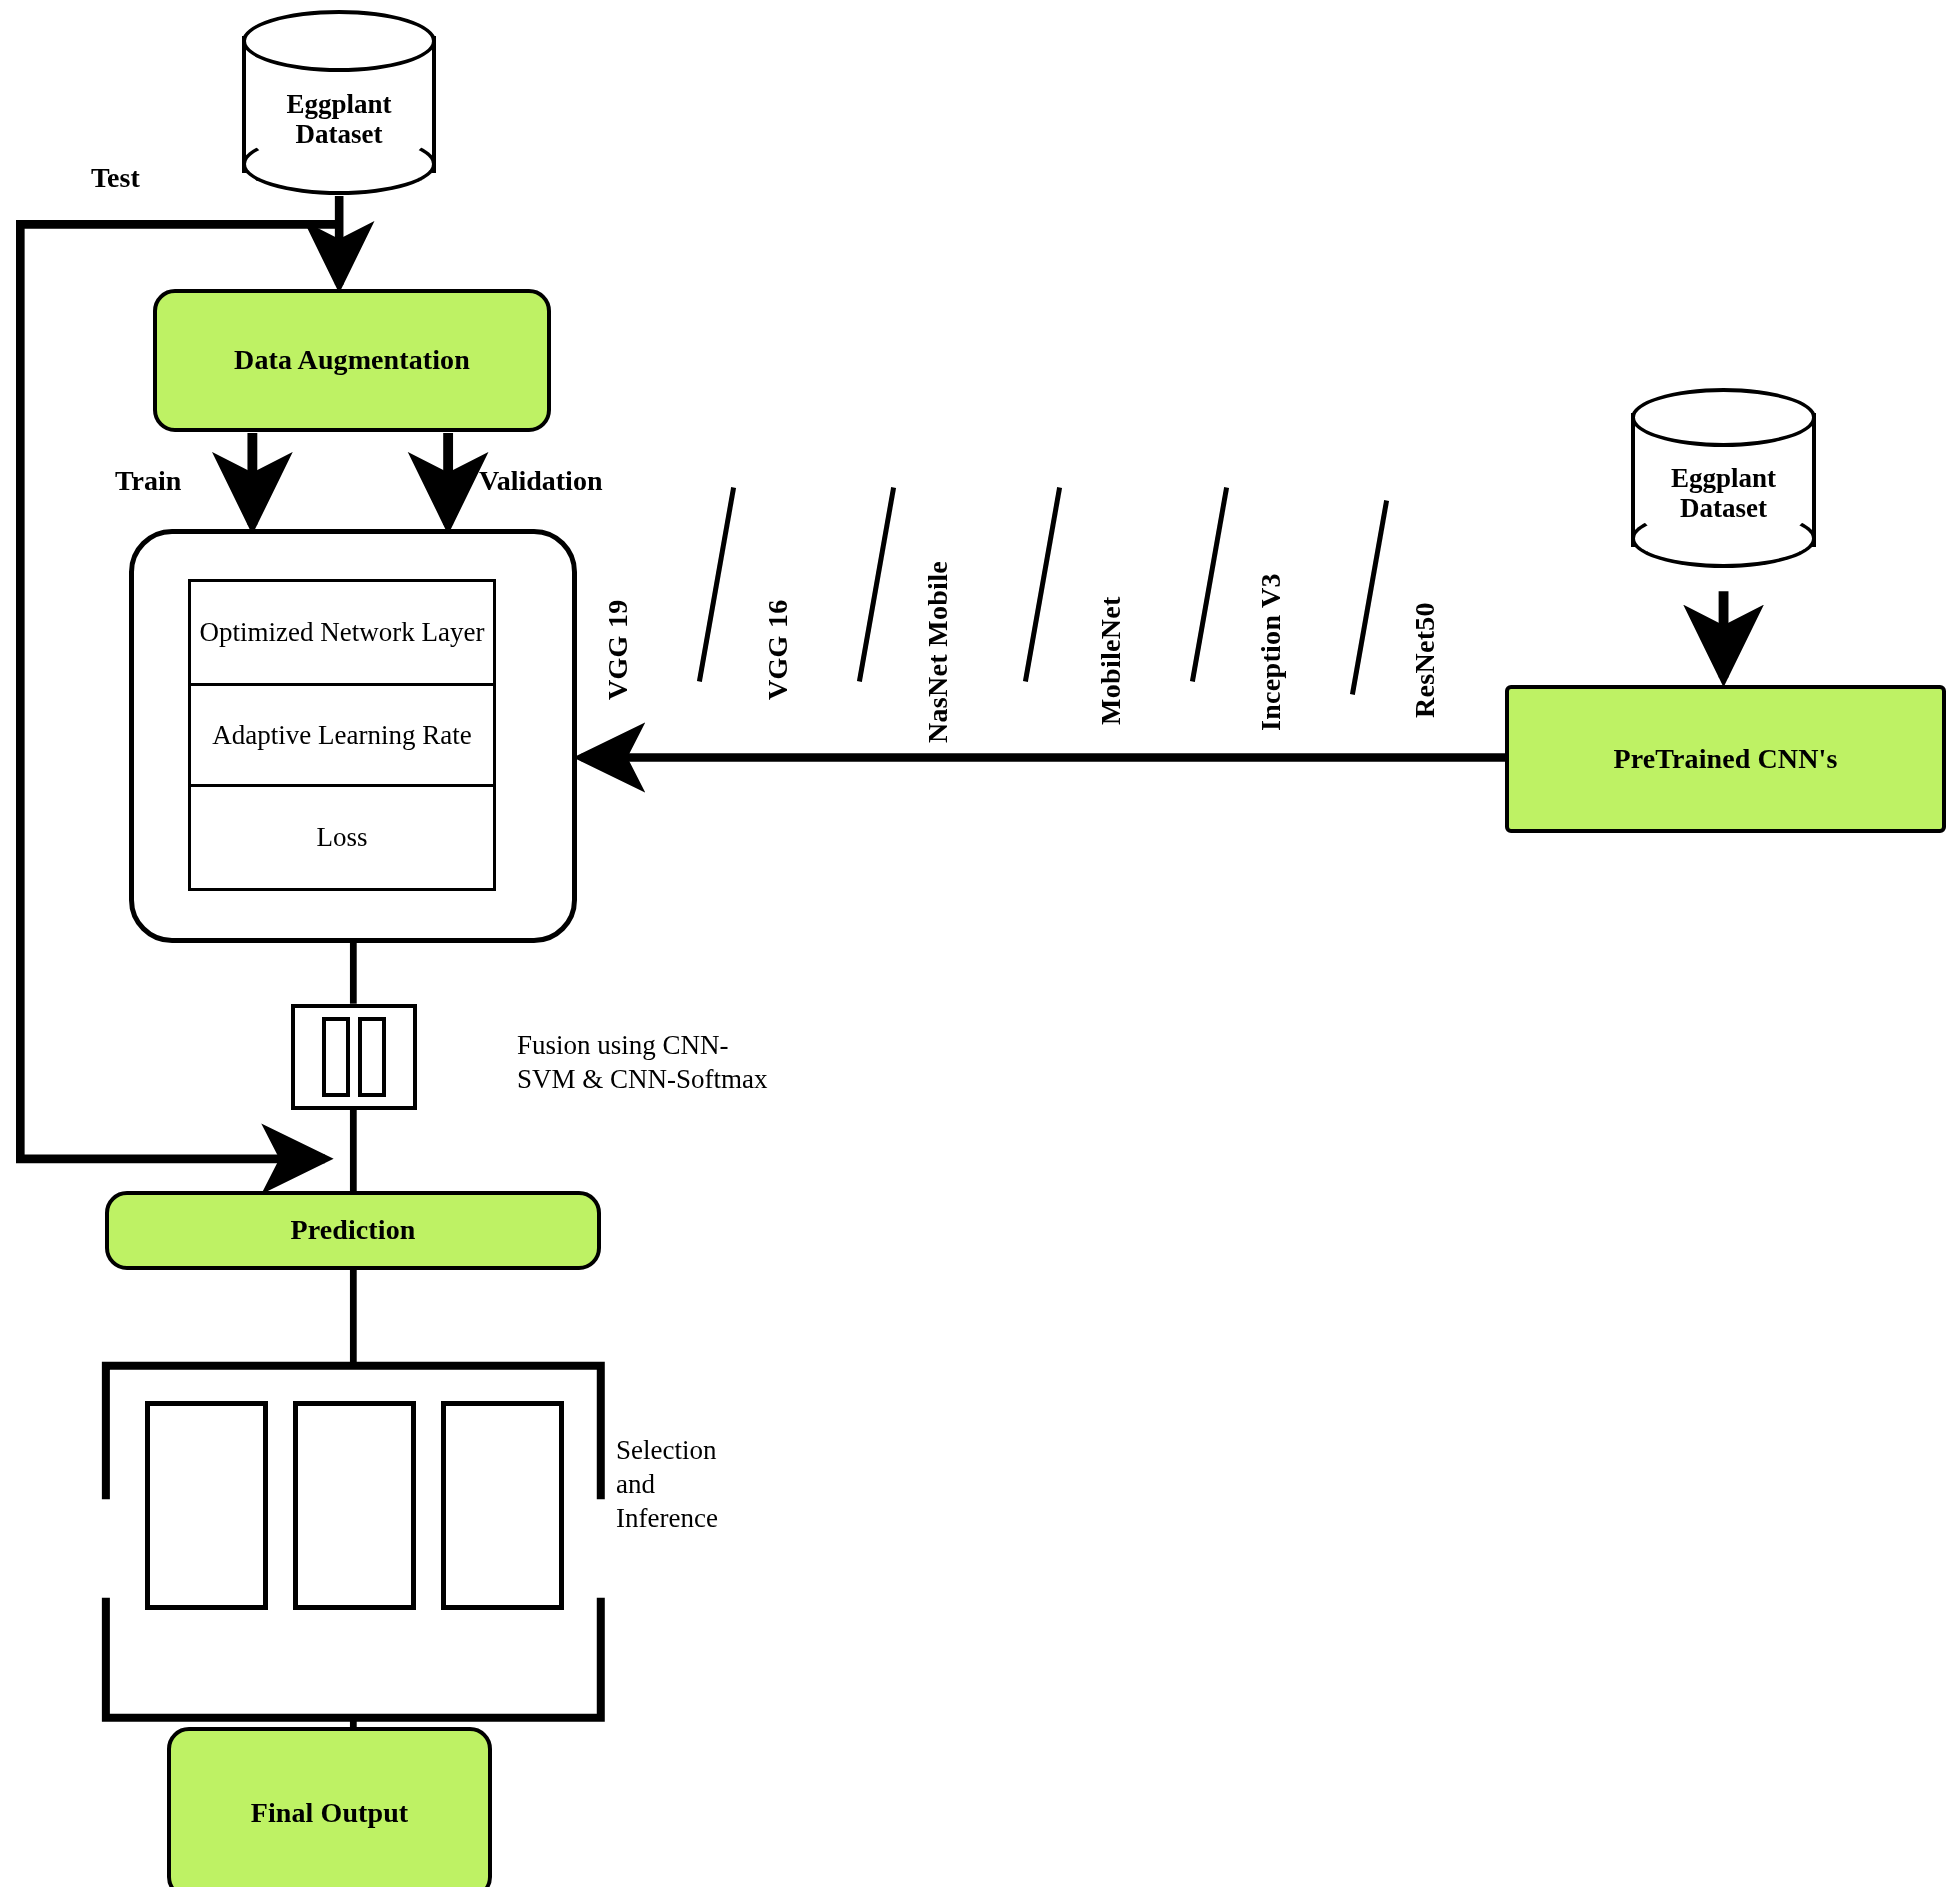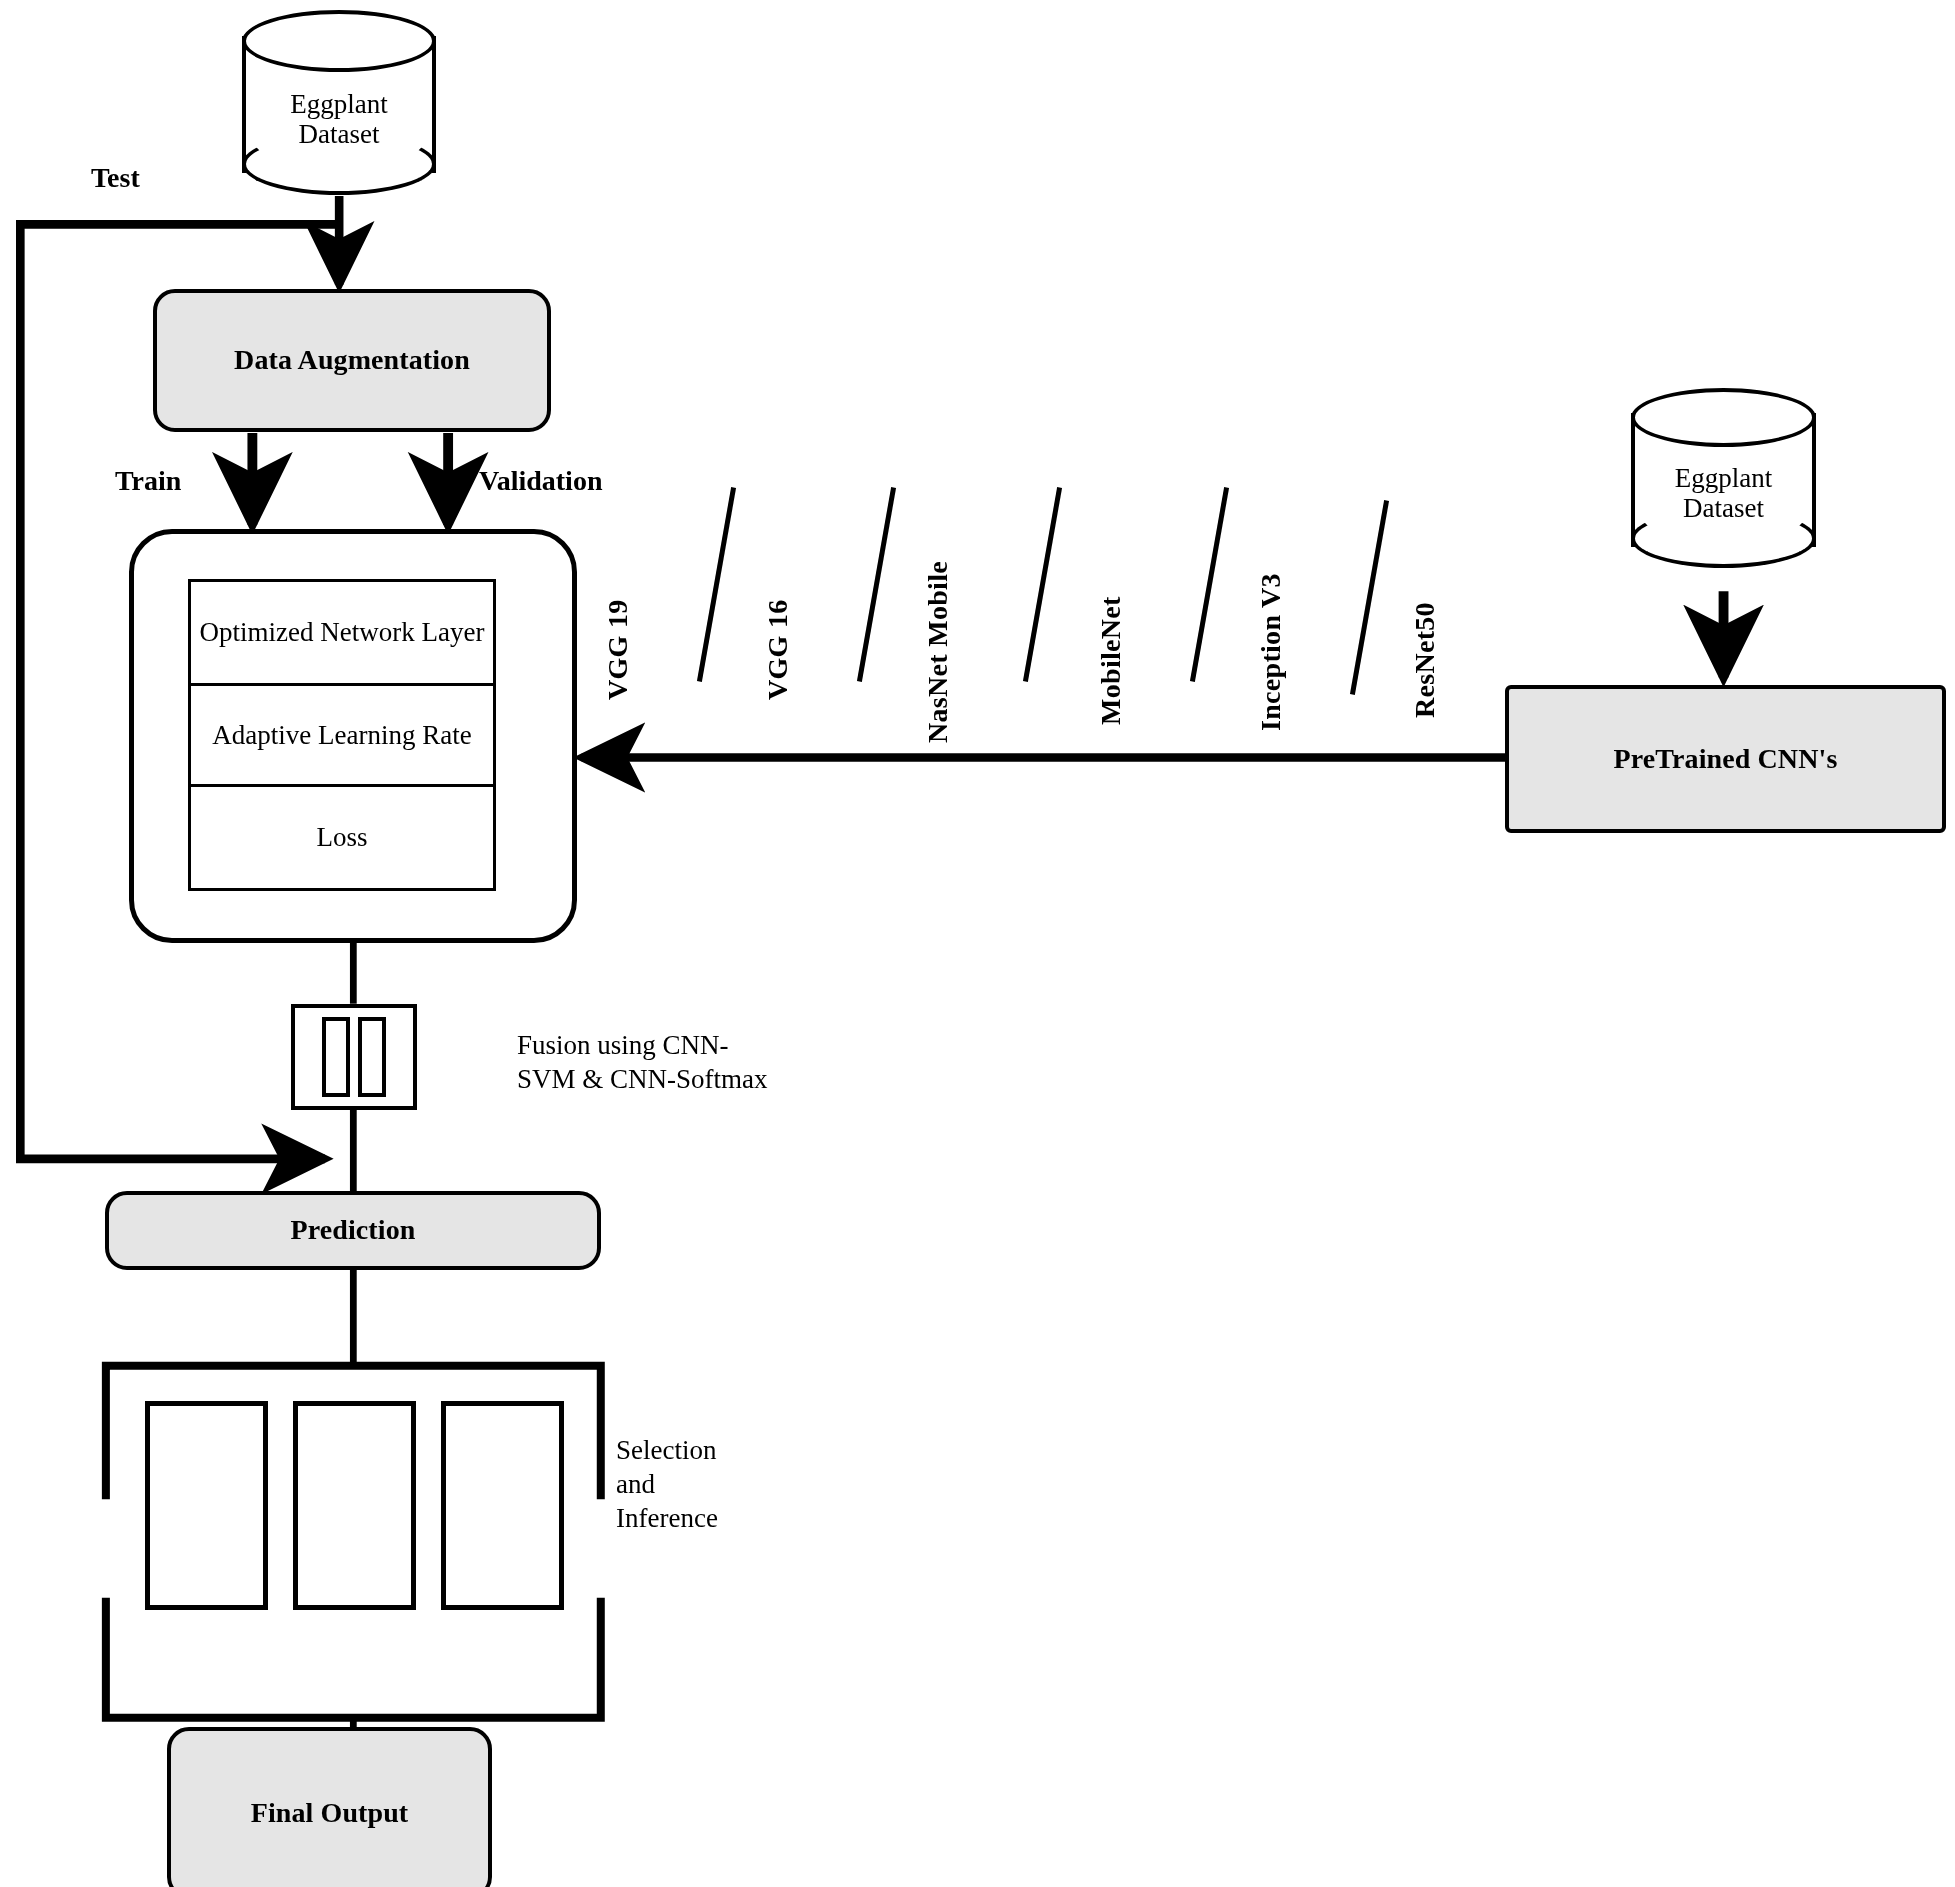--- a/index.html
+++ b/index.html
@@ -24,21 +24,21 @@
     top: 0;
     width: 1955px;
     height: 1888px;
     pointer-events: none;
   }
 
   
   .node {
     position: absolute;
     box-sizing: border-box;
-    background: #e5e5e5;
+    background: #bef264;
     display: flex;
     align-items: center;
     justify-content: center;
     text-align: center;
     color: #000000;
   }
   .rbox {
     border: 4.3px solid #000000;
     border-radius: 22px;
   }
@@ -73,21 +73,21 @@
   }
   .cyl-bottom {
     border-top-color: transparent;
     background: transparent;
   }
   .cyl-text {
     position: absolute;
     left: 0;
     right: 0;
     text-align: center;
-    font-weight: normal;
+    font-weight: bold;
     font-size: 27px;
     line-height: 1.12;
     color: #000;
     z-index: 3;
   }
 
   
   #opt-outer {
     position: absolute;
     box-sizing: border-box;

